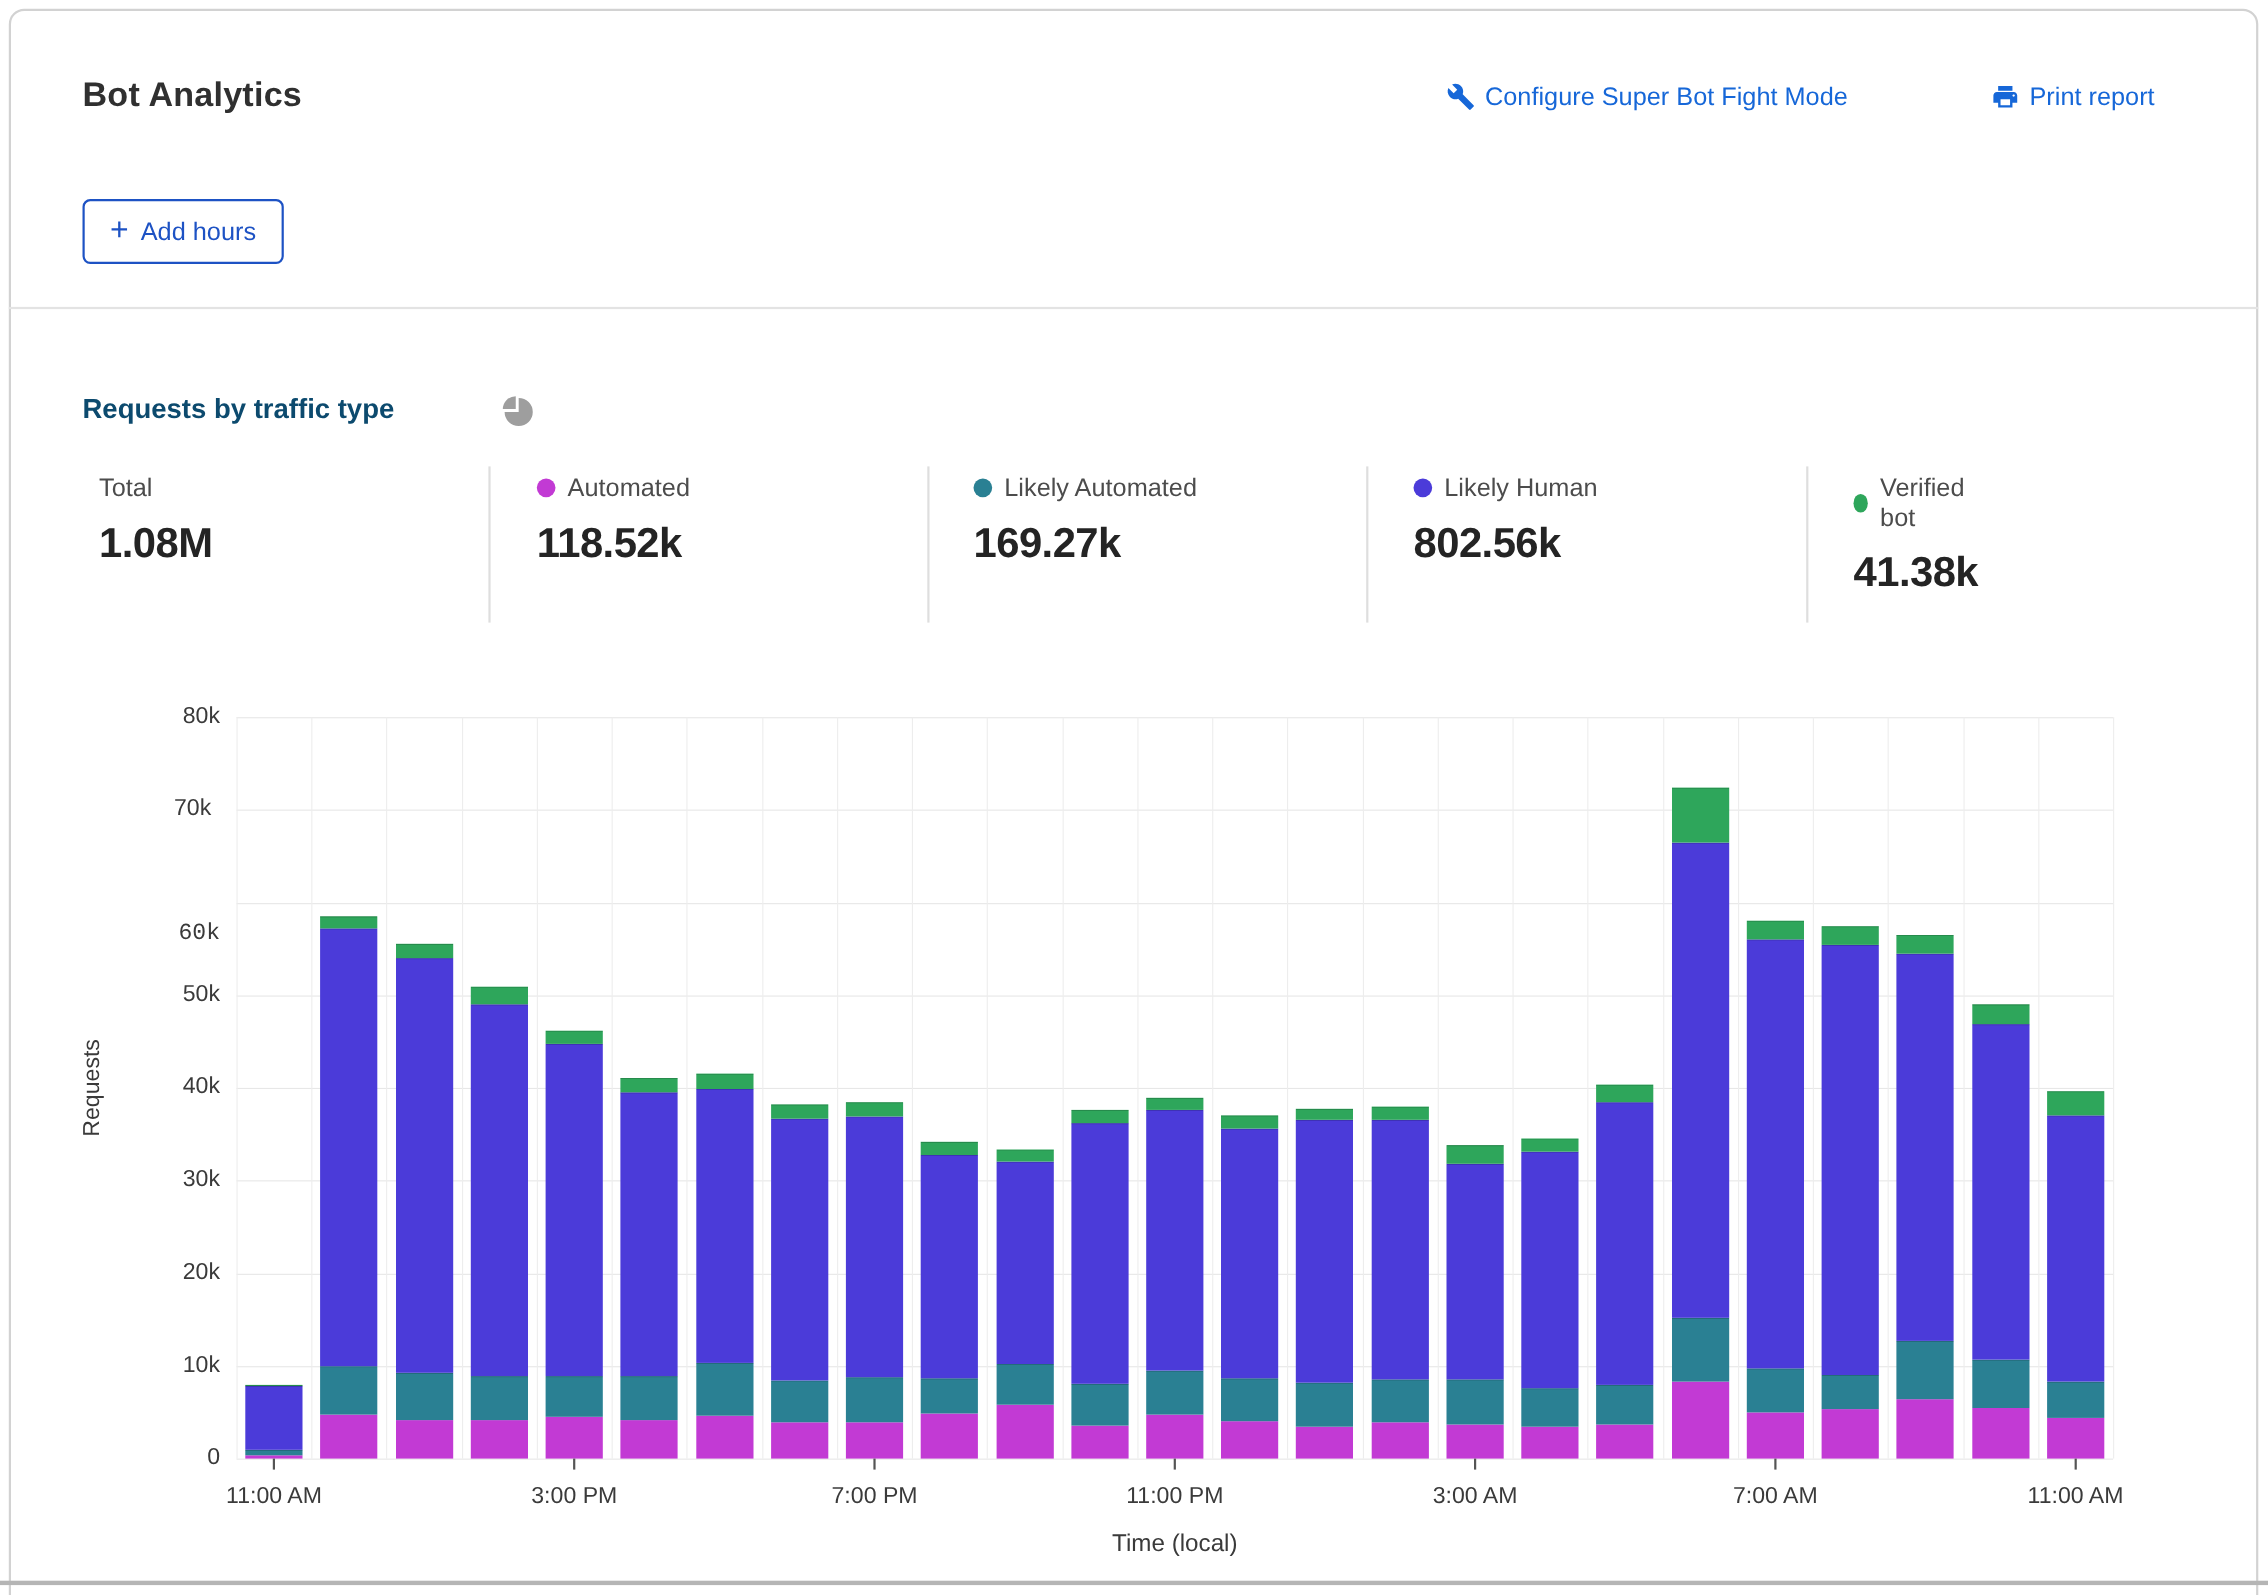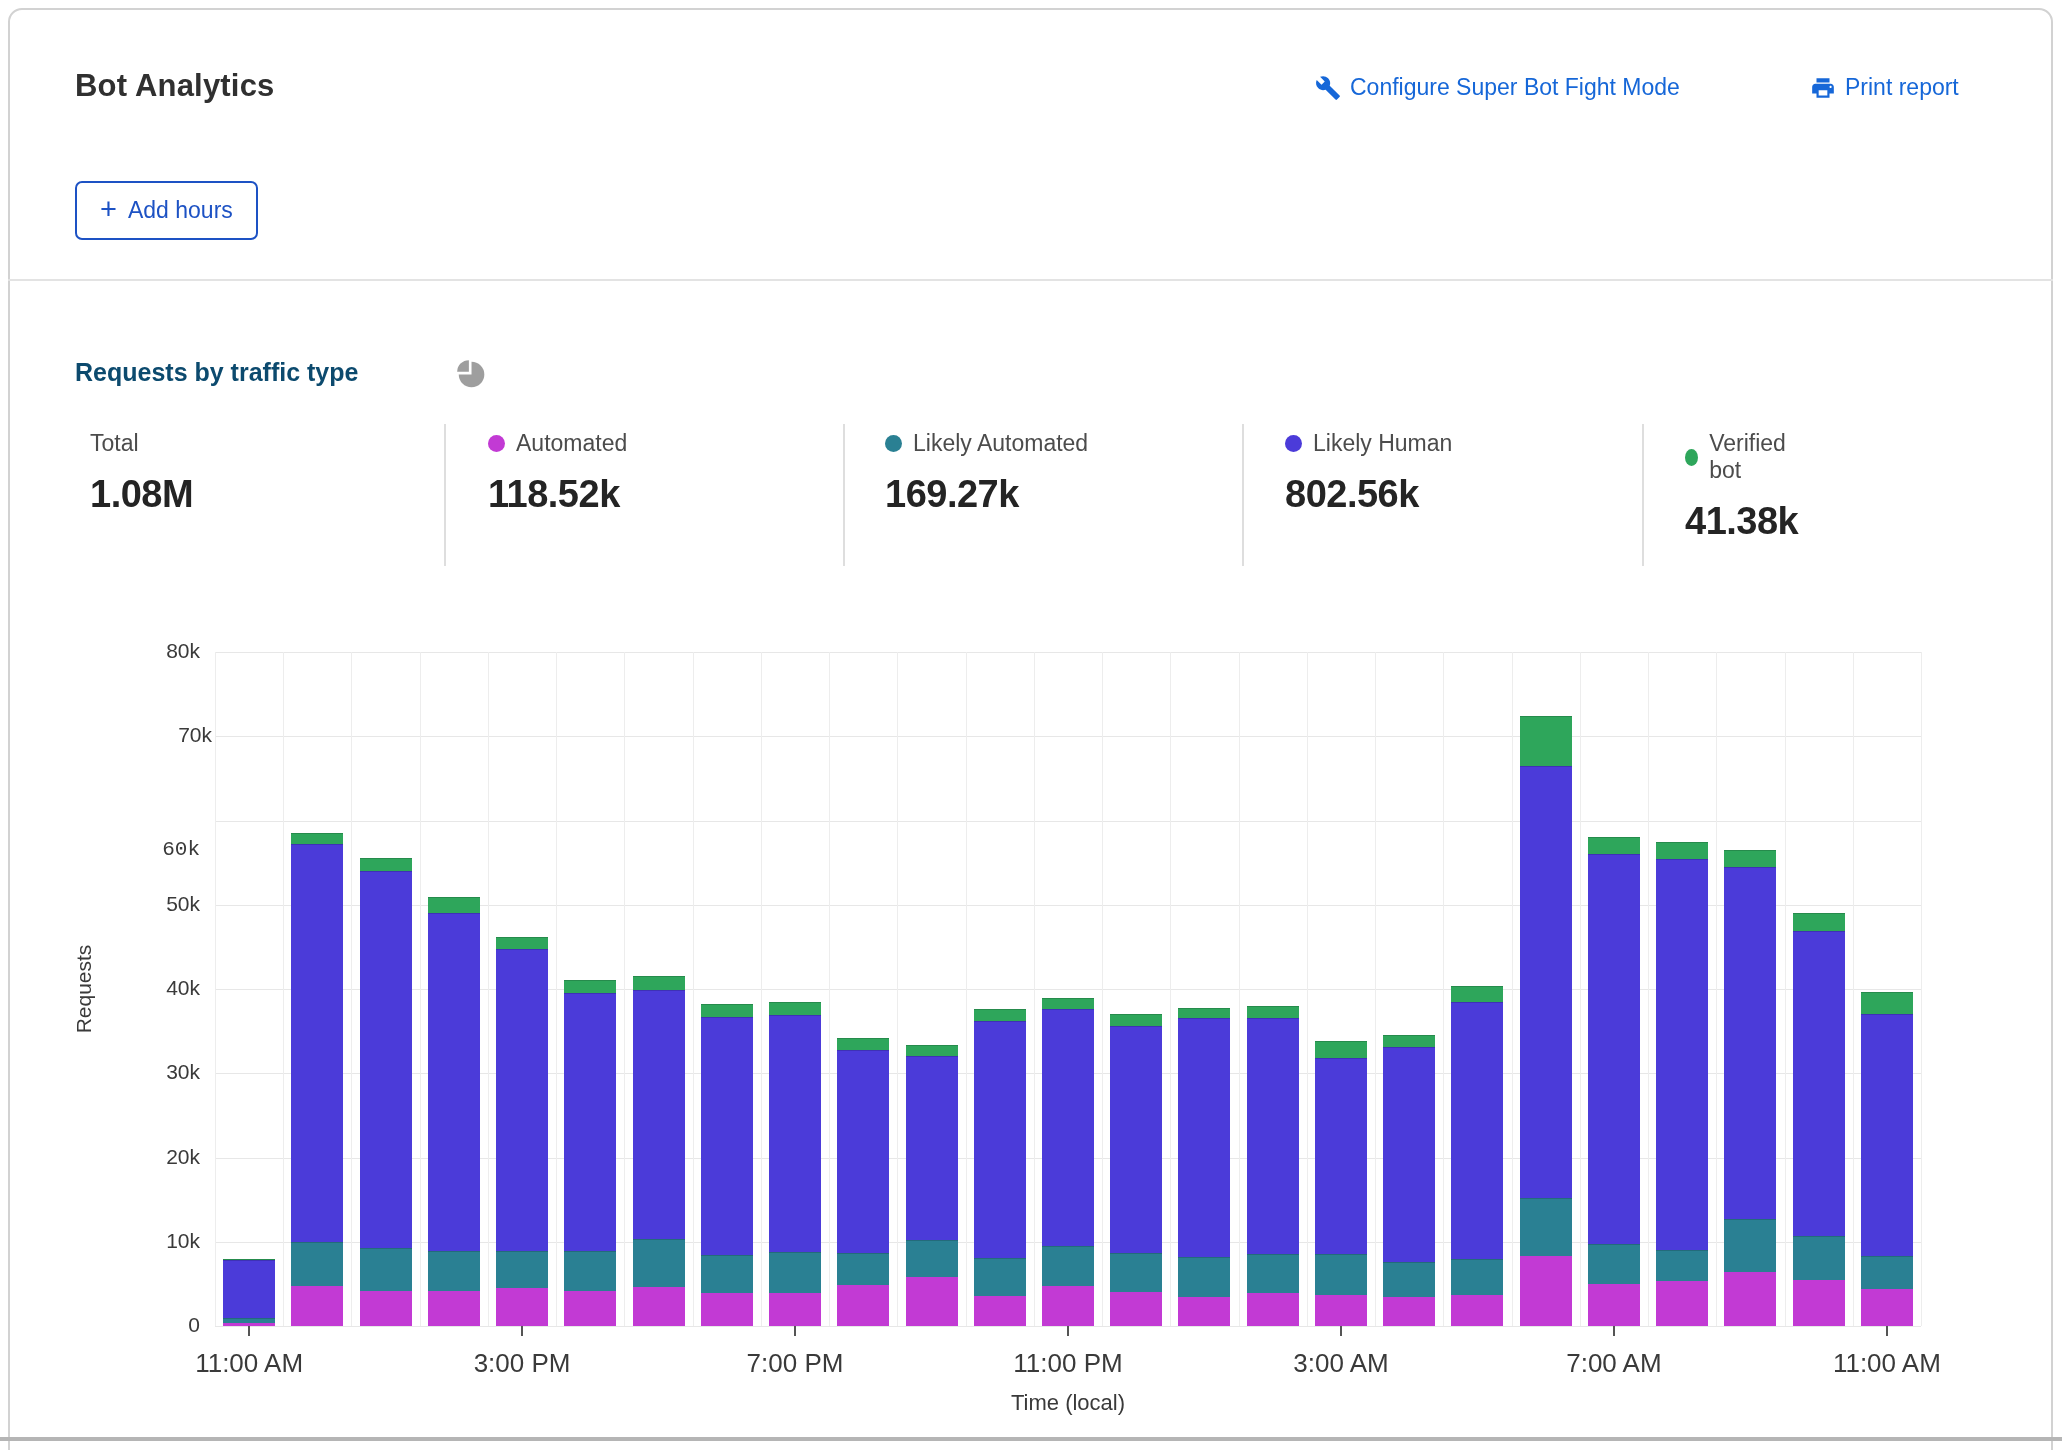--- a/index.html
+++ b/index.html
@@ -45,21 +45,21 @@
   .stat-label { font-size: 23px; color: #4c4c4c; }
   .stat-value { margin-top: 16px; font-size: 38px; font-weight: 700; color: #242424;
     letter-spacing: -0.5px; }
   .stat-divider { position: absolute; top: 424px; width: 2px; height: 142px; background: #dedede; }
 
   
   .gridline-h { position: absolute; height: 1px; background: #e7e7e7; }
   .gridline-v { position: absolute; width: 1px; background: #ededed; }
   .ytick-label { position: absolute; width: 100px; text-align: right; font-size: 21px;
     color: #3a3a3a; }
-  .xtick-label { position: absolute; font-size: 26px; color: #3a3a3a; text-align: center;
+  .xtick-label { position: absolute; font-size: 21px; color: #3a3a3a; text-align: center;
     white-space: nowrap; transform: translateX(-50%); }
   .xtick-mark { position: absolute; width: 2px; height: 10px; background: #555; }
   .bar-seg { position: absolute; }
   .bar-seg.upper { box-shadow: inset 0 1px 0 rgba(0,0,0,0.16); }
   .axis-title-y { position: absolute; left: 84px; top: 989px; font-size: 21px; color: #3a3a3a;
     transform: translate(-50%,-50%) rotate(-90deg); white-space: nowrap; }
   .axis-title-x { position: absolute; left: 1068px; top: 1390px; font-size: 22px; color: #3a3a3a;
     transform: translateX(-50%); white-space: nowrap; }
 
   .bottom-rule { position: absolute; left: 0; top: 1437px; width: 2062px; height: 4px;
@@ -156,21 +156,21 @@
       <div class="ytick-label" style="left: 100px; top: 1144.5px;">20k</div>
       <div class="gridline-h" style="left: 215px; width: 1706px; top: 1073.25px;"></div>
       <div class="ytick-label" style="left: 100px; top: 1060.25px;">30k</div>
       <div class="gridline-h" style="left: 215px; width: 1706px; top: 989px;"></div>
       <div class="ytick-label" style="left: 100px; top: 976px;">40k</div>
       <div class="gridline-h" style="left: 215px; width: 1706px; top: 904.75px;"></div>
       <div class="ytick-label" style="left: 100px; top: 891.75px;">50k</div>
       <div class="gridline-h" style="left: 215px; width: 1706px; top: 820.5px;"></div>
       <div class="ytick-label" style="left: 100px; top: 838px; font-family: Liberation Mono, monospace;">60k</div>
       <div class="gridline-h" style="left: 215px; width: 1706px; top: 736.25px;"></div>
-      <div class="ytick-label" style="left: 112px; top: 723.25px;">70k</div>
+      <div class="ytick-label" style="left: 92px; top: 723.25px;">70k</div>
       <div class="gridline-h" style="left: 215px; width: 1706px; top: 652px;"></div>
       <div class="ytick-label" style="left: 100px; top: 639px;">80k</div>
       <div class="gridline-v" style="left: 215px; top: 652px; height: 674px;"></div>
       <div class="gridline-v" style="left: 283.24px; top: 652px; height: 674px;"></div>
       <div class="gridline-v" style="left: 351.48px; top: 652px; height: 674px;"></div>
       <div class="gridline-v" style="left: 419.72px; top: 652px; height: 674px;"></div>
       <div class="gridline-v" style="left: 487.96px; top: 652px; height: 674px;"></div>
       <div class="gridline-v" style="left: 556.2px; top: 652px; height: 674px;"></div>
       <div class="gridline-v" style="left: 624.44px; top: 652px; height: 674px;"></div>
       <div class="gridline-v" style="left: 692.68px; top: 652px; height: 674px;"></div>

